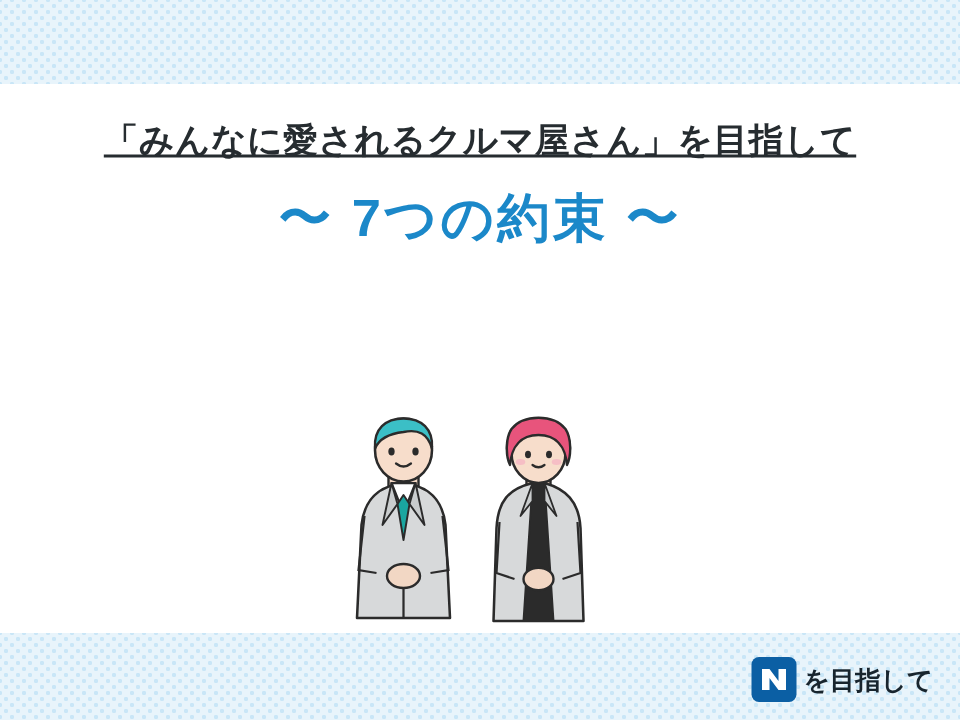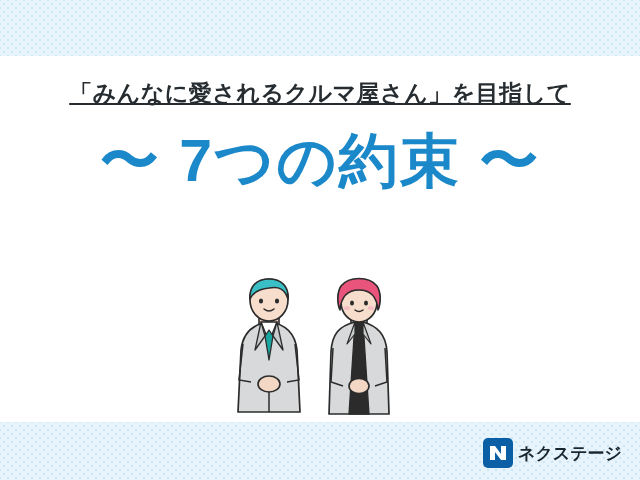--- a/index.html
+++ b/index.html
@@ -60,21 +60,21 @@
     color: #262c30;
     white-space: nowrap;
     text-decoration: underline;
   }
   .subline {
     position: absolute;
     top: 122px;
     left: 0;
     width: 640px;
     text-align: center;
-    font-size: 59px;
+    font-size: 35px;
     font-weight: bold;
     letter-spacing: 2px;
     color: #1b88c9;
     white-space: nowrap;
   }
   .figures {
     position: absolute;
     left: 0;
     top: 272px;
     width: 640px;
@@ -192,16 +192,16 @@
       </g>
     </svg>
   </div>
 
   <div class="logo">
     <span class="logo-mark">
       <svg width="22" height="22" viewBox="0 0 22 22">
         <path d="M3 18 L3 4 L8 4 L14 12 L14 4 L19 4 L19 18 L14 18 L8 10 L8 18 Z" fill="#ffffff"></path>
       </svg>
     </span>
-    <span class="logo-text">ネクステージ</span>
+    <span class="logo-text">を目指して</span>
   </div>
 
 </div>
 
 </body></html>

